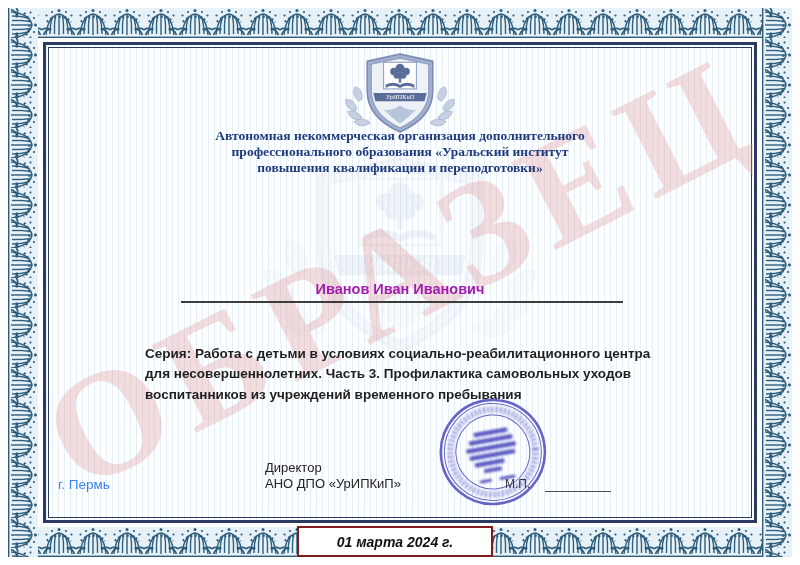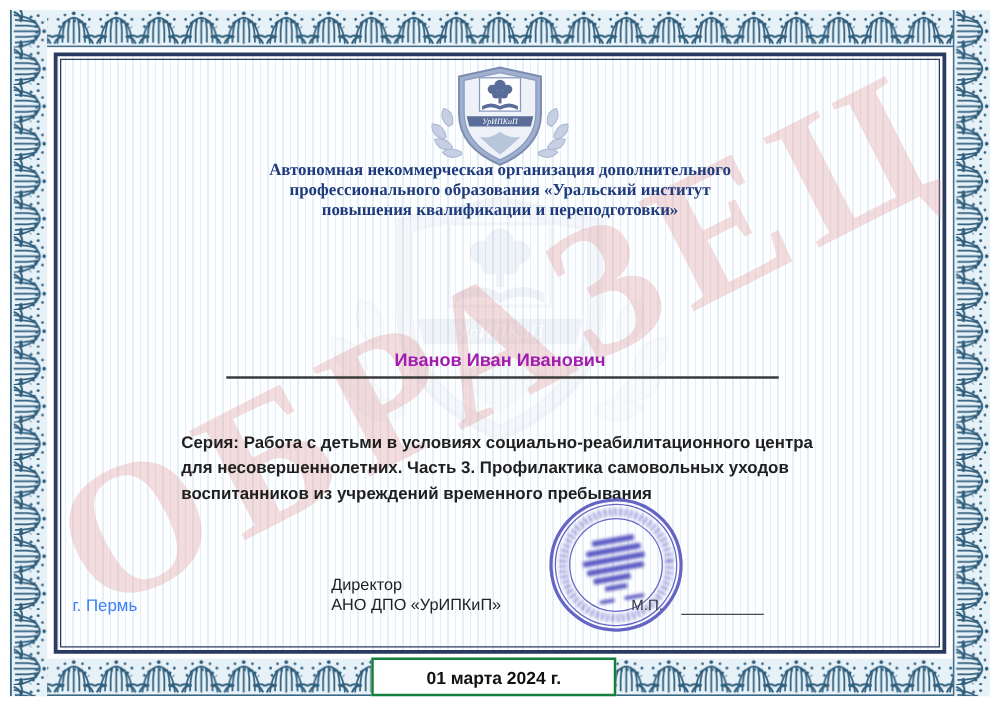--- a/index.html
+++ b/index.html
@@ -60,23 +60,23 @@
     font-size:13.5px; font-weight:bold; line-height:1.5; color:#1f1f1f;
   }
   .city { left:58px; top:477px; font-size:13.5px; color:#3b82f6; }
   .director { left:265px; top:460px; font-size:13px; line-height:1.25; color:#222; }
   .seal-mark { left:505px; top:477px; font-size:12px; color:#33383f; }
   .sign-line { left:545px; top:491px; width:66px; border-bottom:1.5px solid #4a4a4a; height:0; }
   .stamp-wrap { left:437px; top:396px; transform:rotate(-4deg); }
   .disclaimer { top:501px; font-size:11.5px; color:#3a4c66; }
   .date-box {
     left:297px; top:526px; width:196px; height:31px; z-index:6;
-    background:#ffffff; border:2px solid #15803d;
+    background:#ffffff; border:2px solid #7f1d1d;
     display:flex; align-items:center; justify-content:center;
-    font-size:14px; font-weight:bold; color:#111;
+    font-size:14px; font-weight:bold; color:#111;font-style:italic;
   }
 </style>
 </head>
 <body>
 
 <div class="page">
 
   <svg width="0" height="0" style="position:absolute" aria-hidden="true">
     <defs>
       <pattern id="ornH" width="34" height="30" patternUnits="userSpaceOnUse">

